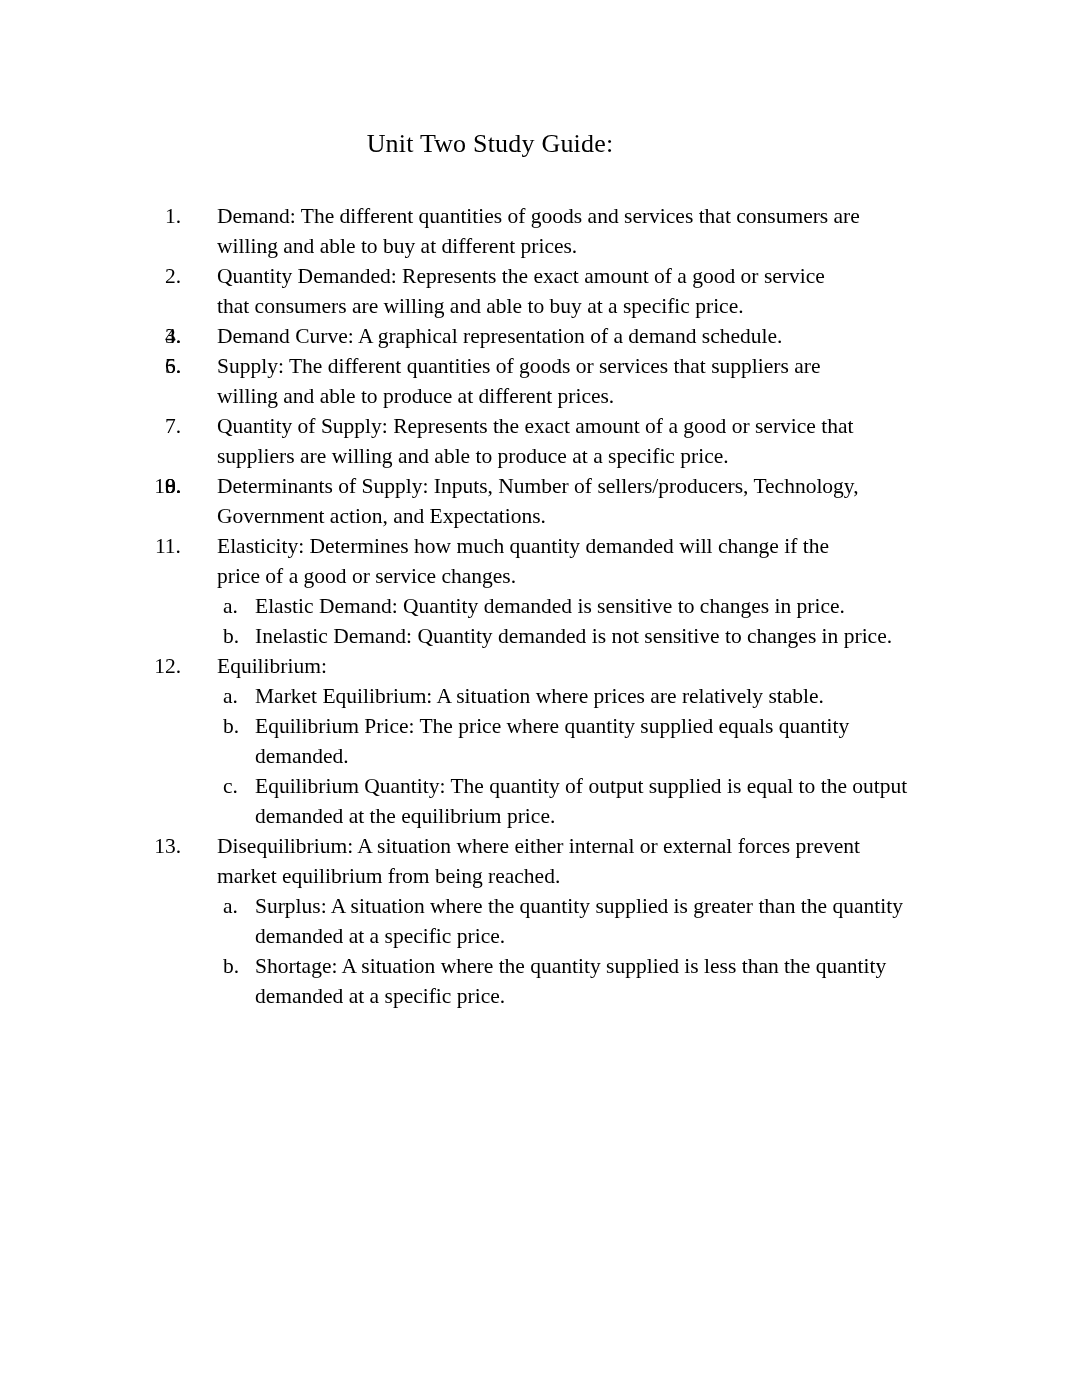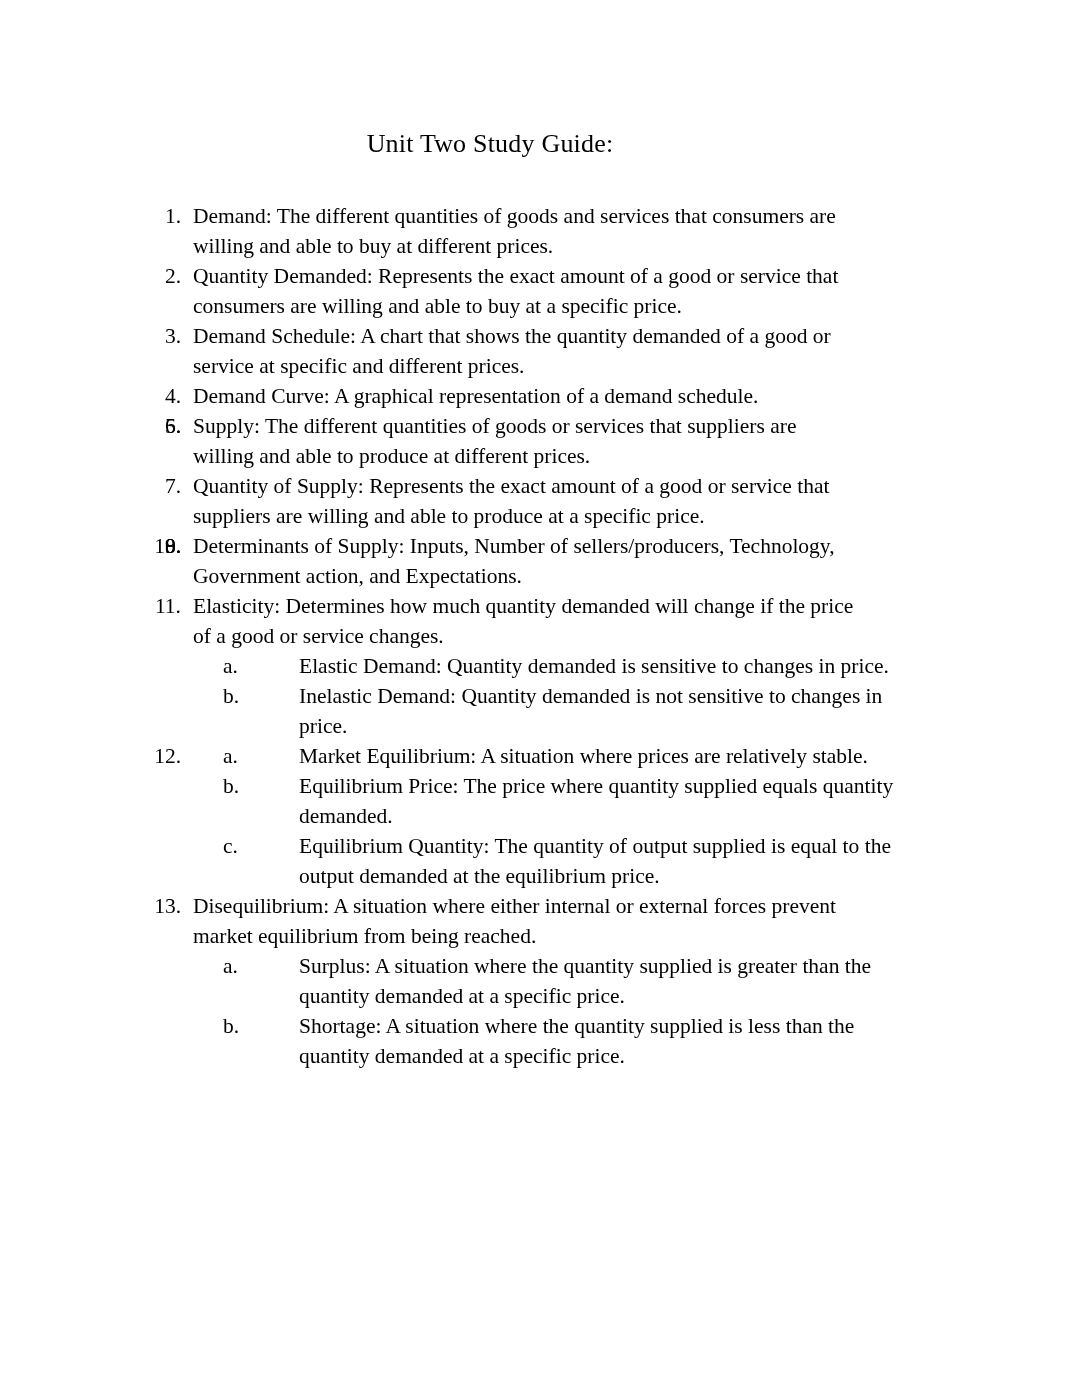--- a/index.html
+++ b/index.html
@@ -60,20 +60,21 @@
     top: 0;
     width: 181px;
     text-align: right;
     font-size: 21.5px;
     line-height: 30px;
   }
 
   ol.level1 > li > .item-text {
     display: block;
     padding-right: 120px;
+    margin-left: 24px;
   }
 
   
   ol.level2 {
     list-style: none;
     margin: 0;
     padding: 0;
   }
 
   ol.level2 > li {
@@ -90,21 +91,20 @@
     top: 0;
     width: 20px;
     text-align: left;
     font-size: 21.5px;
     line-height: 30px;
   }
 
   ol.level2 > li > .item-text {
     display: block;
     padding-right: 70px;
-    margin-left: 44px;
   }
 </style>
 </head>
 <body>
 
 <div class="page">
 
   <h1 class="doc-title">Unit Two Study Guide:</h1>
 
   <div class="list-area">
@@ -112,21 +112,20 @@
         <li>
           <span class="marker">1.</span>
           <span class="item-text">Demand: The different quantities of goods and services that consumers are willing and able to buy at different prices.</span>
         </li>
         <li>
           <span class="marker">2.</span>
           <span class="item-text">Quantity Demanded: Represents the exact amount of a good or service that consumers are willing and able to buy at a specific price.</span>
         </li>
         <li>
           <span class="marker">3.</span>
-          <span class="item-text">Demand Schedule: A chart that shows the quantity demanded of a good or service at specific and different prices.</span>
         </li>
         <li>
           <span class="marker">4.</span>
           <span class="item-text">Demand Curve: A graphical representation of a demand schedule.</span>
         </li>
         <li>
           <span class="marker">5.</span>
         </li>
         <li>
           <span class="marker">6.</span>
@@ -155,20 +154,21 @@
               <span class="item-text">Elastic Demand: Quantity demanded is sensitive to changes in price.</span>
             </li>
             <li>
               <span class="marker">b.</span>
               <span class="item-text">Inelastic Demand: Quantity demanded is not sensitive to changes in price.</span>
             </li>
           </ol>
         </li>
         <li>
           <span class="marker">12.</span>
+          <span class="item-text">Equilibrium:</span>
           <ol class="level2">
             <li>
               <span class="marker">a.</span>
               <span class="item-text">Market Equilibrium: A situation where prices are relatively stable.</span>
             </li>
             <li>
               <span class="marker">b.</span>
               <span class="item-text">Equilibrium Price: The price where quantity supplied equals quantity demanded.</span>
             </li>
             <li>

